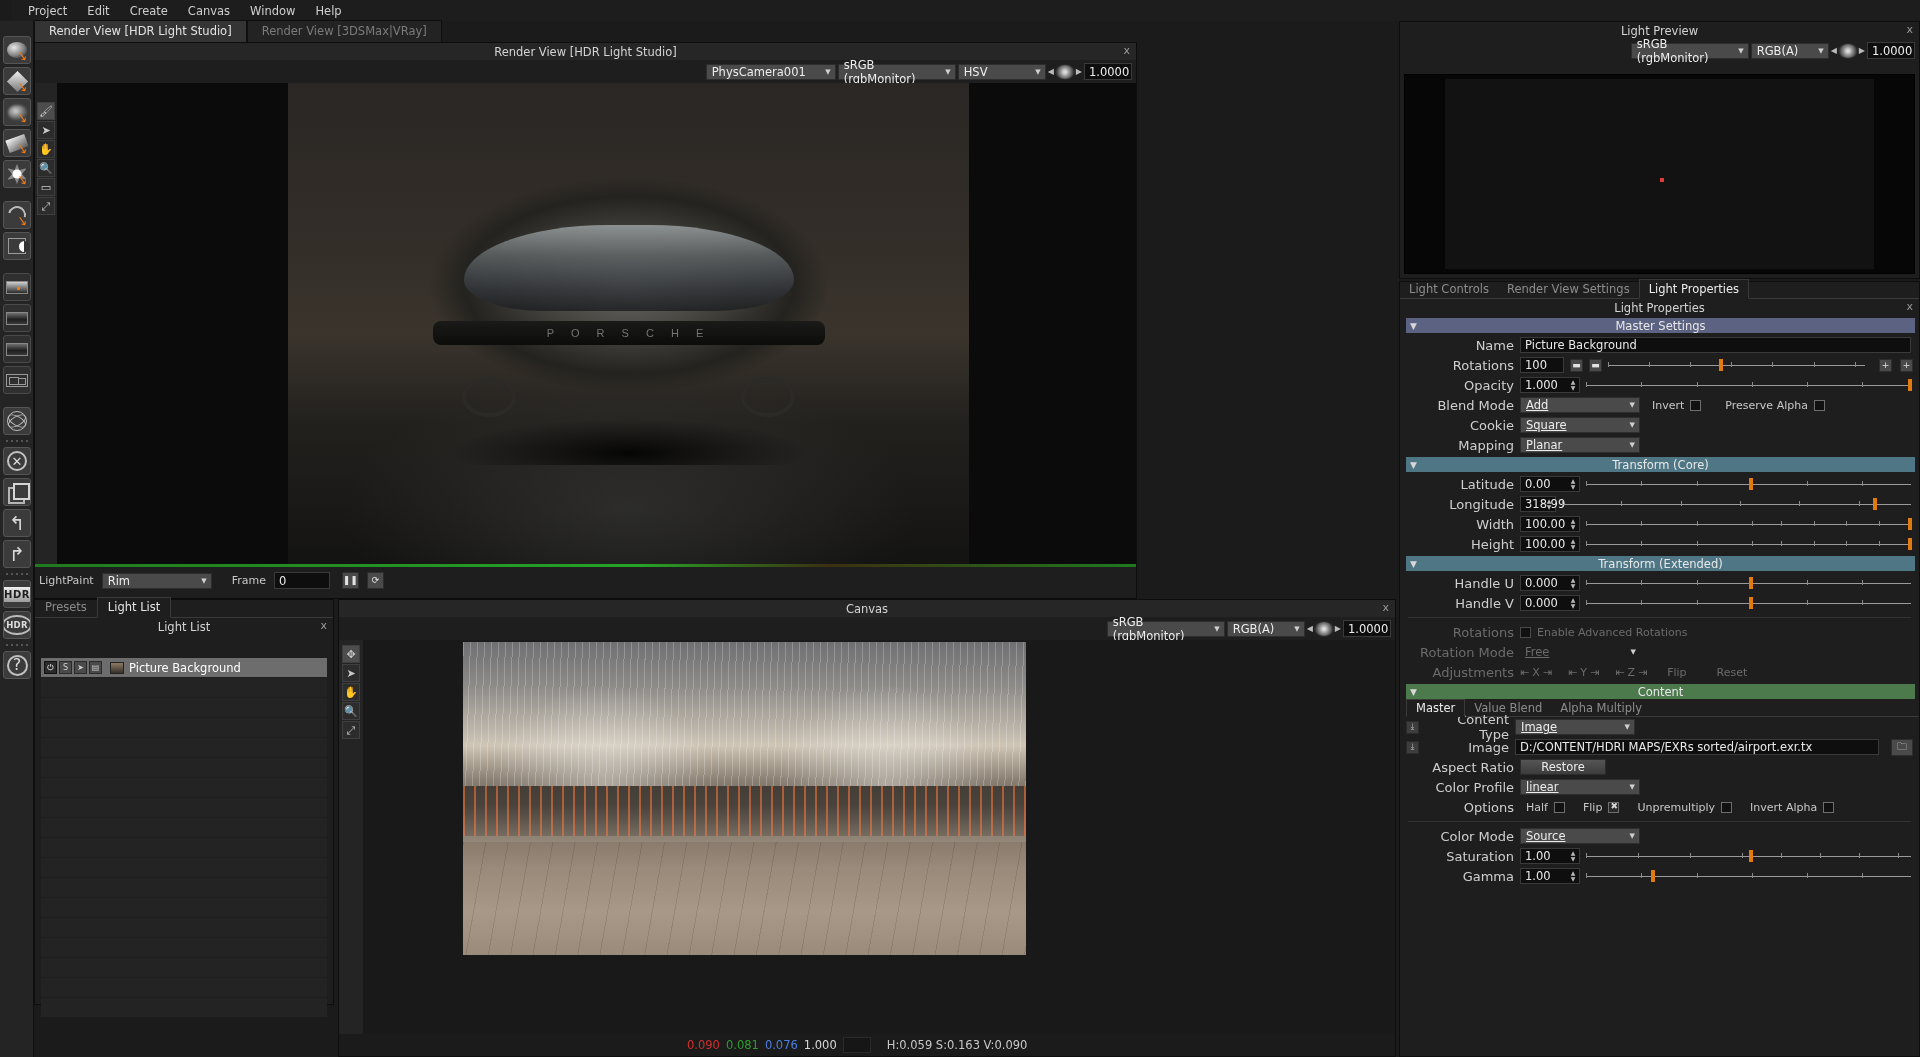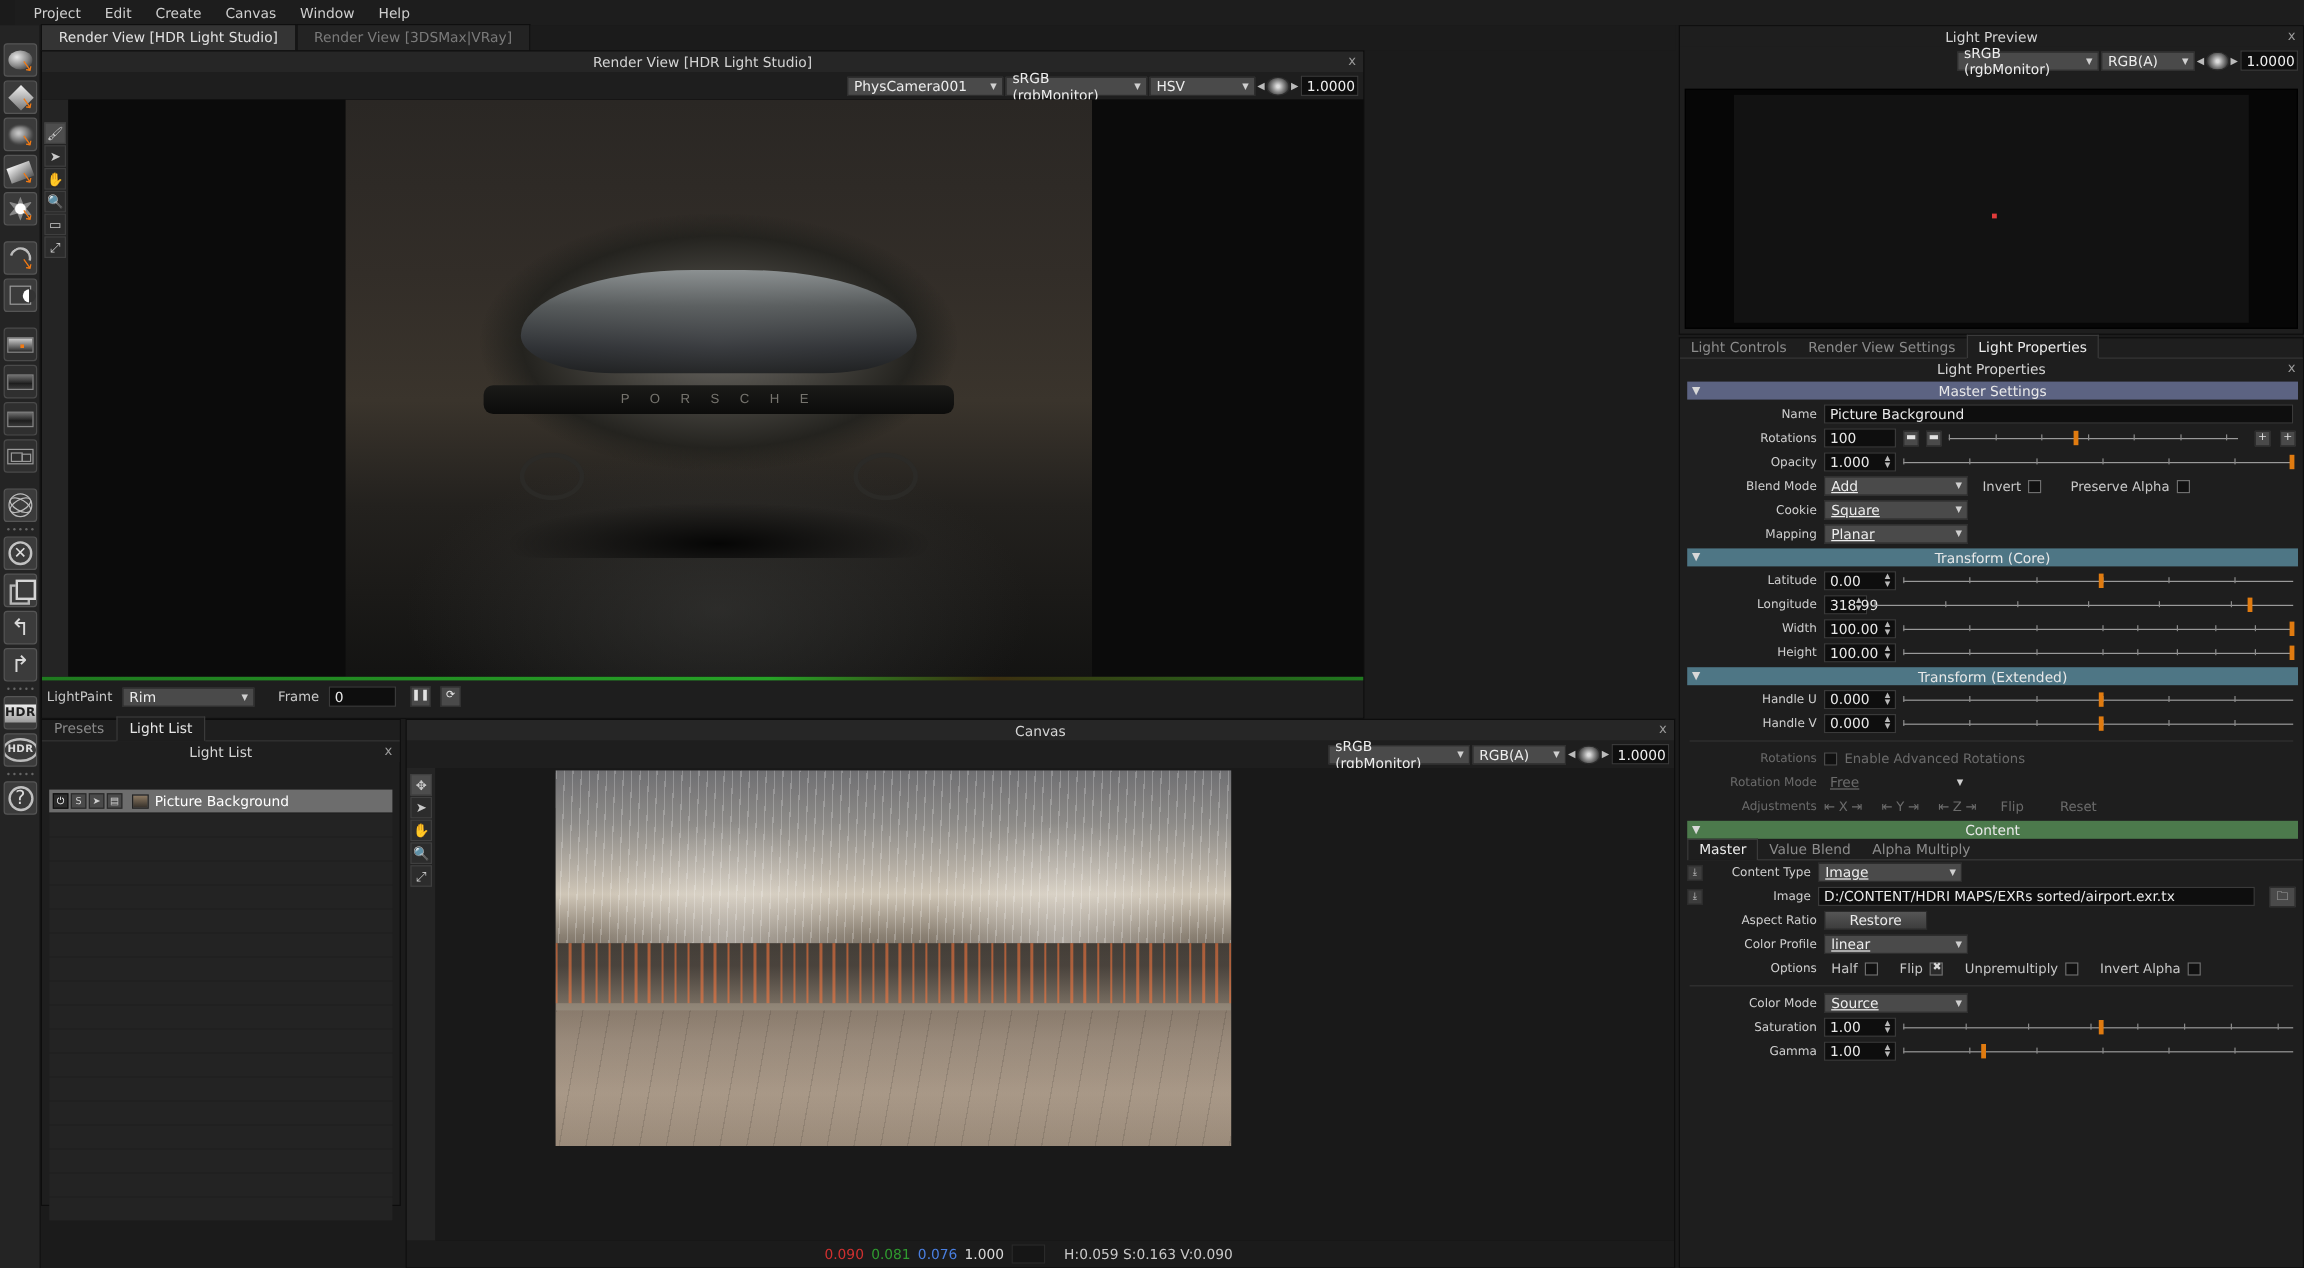--- a/index.html
+++ b/index.html
@@ -86,21 +86,21 @@
   
   #renderview { left:34px; top:42px; width:1103px; height:557px; }
   .rv-toolbar { height:23px; display:flex; align-items:center; justify-content:flex-end;
     gap:0px; padding-right:4px; background:#1e1e1e; }
   .rv-body { position:absolute; left:0; top:40px; right:0; bottom:34px; background:#0d0d0d; display:flex;}
   .rv-tools { width:22px; background:#242424; padding-top:18px; }
   .tinybtn { width:18px;height:18px; margin:1px auto; background:#2c2c2c; border:1px solid #3f3f3f;
     display:flex;align-items:center;justify-content:center; color:#c9c9c9; font-size:11px;}
   .tinybtn.sel { background:#4d4d4d; }
   .rv-canvas { flex:1; position:relative; background:#0b0b0b; overflow:hidden;}
-  .carimg { position:absolute; left:231px; top:0; width:622px; height:483px;
+  .carimg { position:absolute; left:231px; top:0; width:681px; height:483px;
     background:
       radial-gradient(ellipse 60% 40% at 50% 88%, rgba(60,60,58,.55), transparent 70%),
       linear-gradient(#2a2724 0%, #322d28 30%, #3a342c 52%, #23211e 70%, #131312 100%);}
   .car { position:absolute; left:50%; top:48%; transform:translate(-50%,-50%);
     width:520px; height:300px;
     background:
       radial-gradient(ellipse 48% 16% at 50% 96%, rgba(0,0,0,.85), transparent 70%),
       radial-gradient(ellipse 45% 42% at 50% 40%, #6c6a66 0%, #46443f 38%, #24231f 70%, transparent 85%);
     border-radius:46% 46% 22% 22%/52% 52% 30% 30%; }
   .carglass { position:absolute; left:50%; top:20%; transform:translateX(-50%);
@@ -178,21 +178,21 @@
   .pr-tab { padding:2px 9px 2px; font-size:11.5px; color:#8c8c8c;}
   .pr-tab.active { color:#ececec; background:#1e1e1e; border:1px solid #3a3a3a; border-bottom-color:#1e1e1e;
     position:relative; top:1px;}
   .sectionbar { height:15px; display:flex; align-items:center; color:#e8e8e8; font-size:11.5px;
     justify-content:center; position:relative; margin:2px 4px 2px 6px;}
   .sectionbar .tri { position:absolute; left:4px; color:#d8d8d8; font-size:9px;}
   .sb-master { background:#5c6382; }
   .sb-core, .sb-ext { background:#4e7685; }
   .sb-content { background:#4c7a4c; }
   .row { display:flex; align-items:center; height:20px; padding-left:6px; gap:6px;}
-  .lbl { width:108px; text-align:right; color:#cfcfcf; font-size:10px; flex:none;}
+  .lbl { width:108px; text-align:right; color:#cfcfcf; font-size:13px; flex:none;}
   .lbl.dim { color:#6b6b6b; }
   .fld { background:#0e0e0e; border:1px solid #3a3a3a; color:#e9e9e9; height:16px;
     display:flex; align-items:center; padding:0 4px; font-size:11.5px;}
   .fld.sp { position:relative; padding-right:13px;}
   .spin { position:absolute; right:1px; top:0; height:100%; width:10px;
     display:flex; flex-direction:column; justify-content:center; align-items:center; color:#b9b9b9; font-size:6px;
     line-height:6px;}
   .combo { background:#4a4a4a; border:1px solid #2d2d2d; color:#ededed; height:16px; position:relative;
     display:flex; align-items:center; padding:0 16px 0 5px; font-size:11.5px;}
   .combo:after { content:"▼"; position:absolute; right:4px; color:#d0d0d0; font-size:7px;}
@@ -500,21 +500,21 @@
     <div class="sectionbar sb-master">
       <span class="tri">▼</span>
       <span>Master Settings</span>
     </div>
     <div class="row">
       <span class="lbl">Name</span>
       <div class="fld" style="flex:1;margin-right:8px">Picture Background</div>
     </div>
     <div class="row">
       <span class="lbl">Rotations</span>
-      <div class="fld" style="width:60px">100</div>
+      <div class="fld" style="width:44px">100</div>
       <div class="minibtn">▬</div>
       <div class="minibtn">▬</div>
       <div class="slider">
         <div class="strack"></div>
         <div class="stick" style="left:0%"></div>
           <div class="stick" style="left:16%"></div>
         <div class="stick" style="left:32%"></div>
           <div class="stick" style="left:48%"></div>
         <div class="stick" style="left:64%"></div>
           <div class="stick" style="left:80%"></div>

